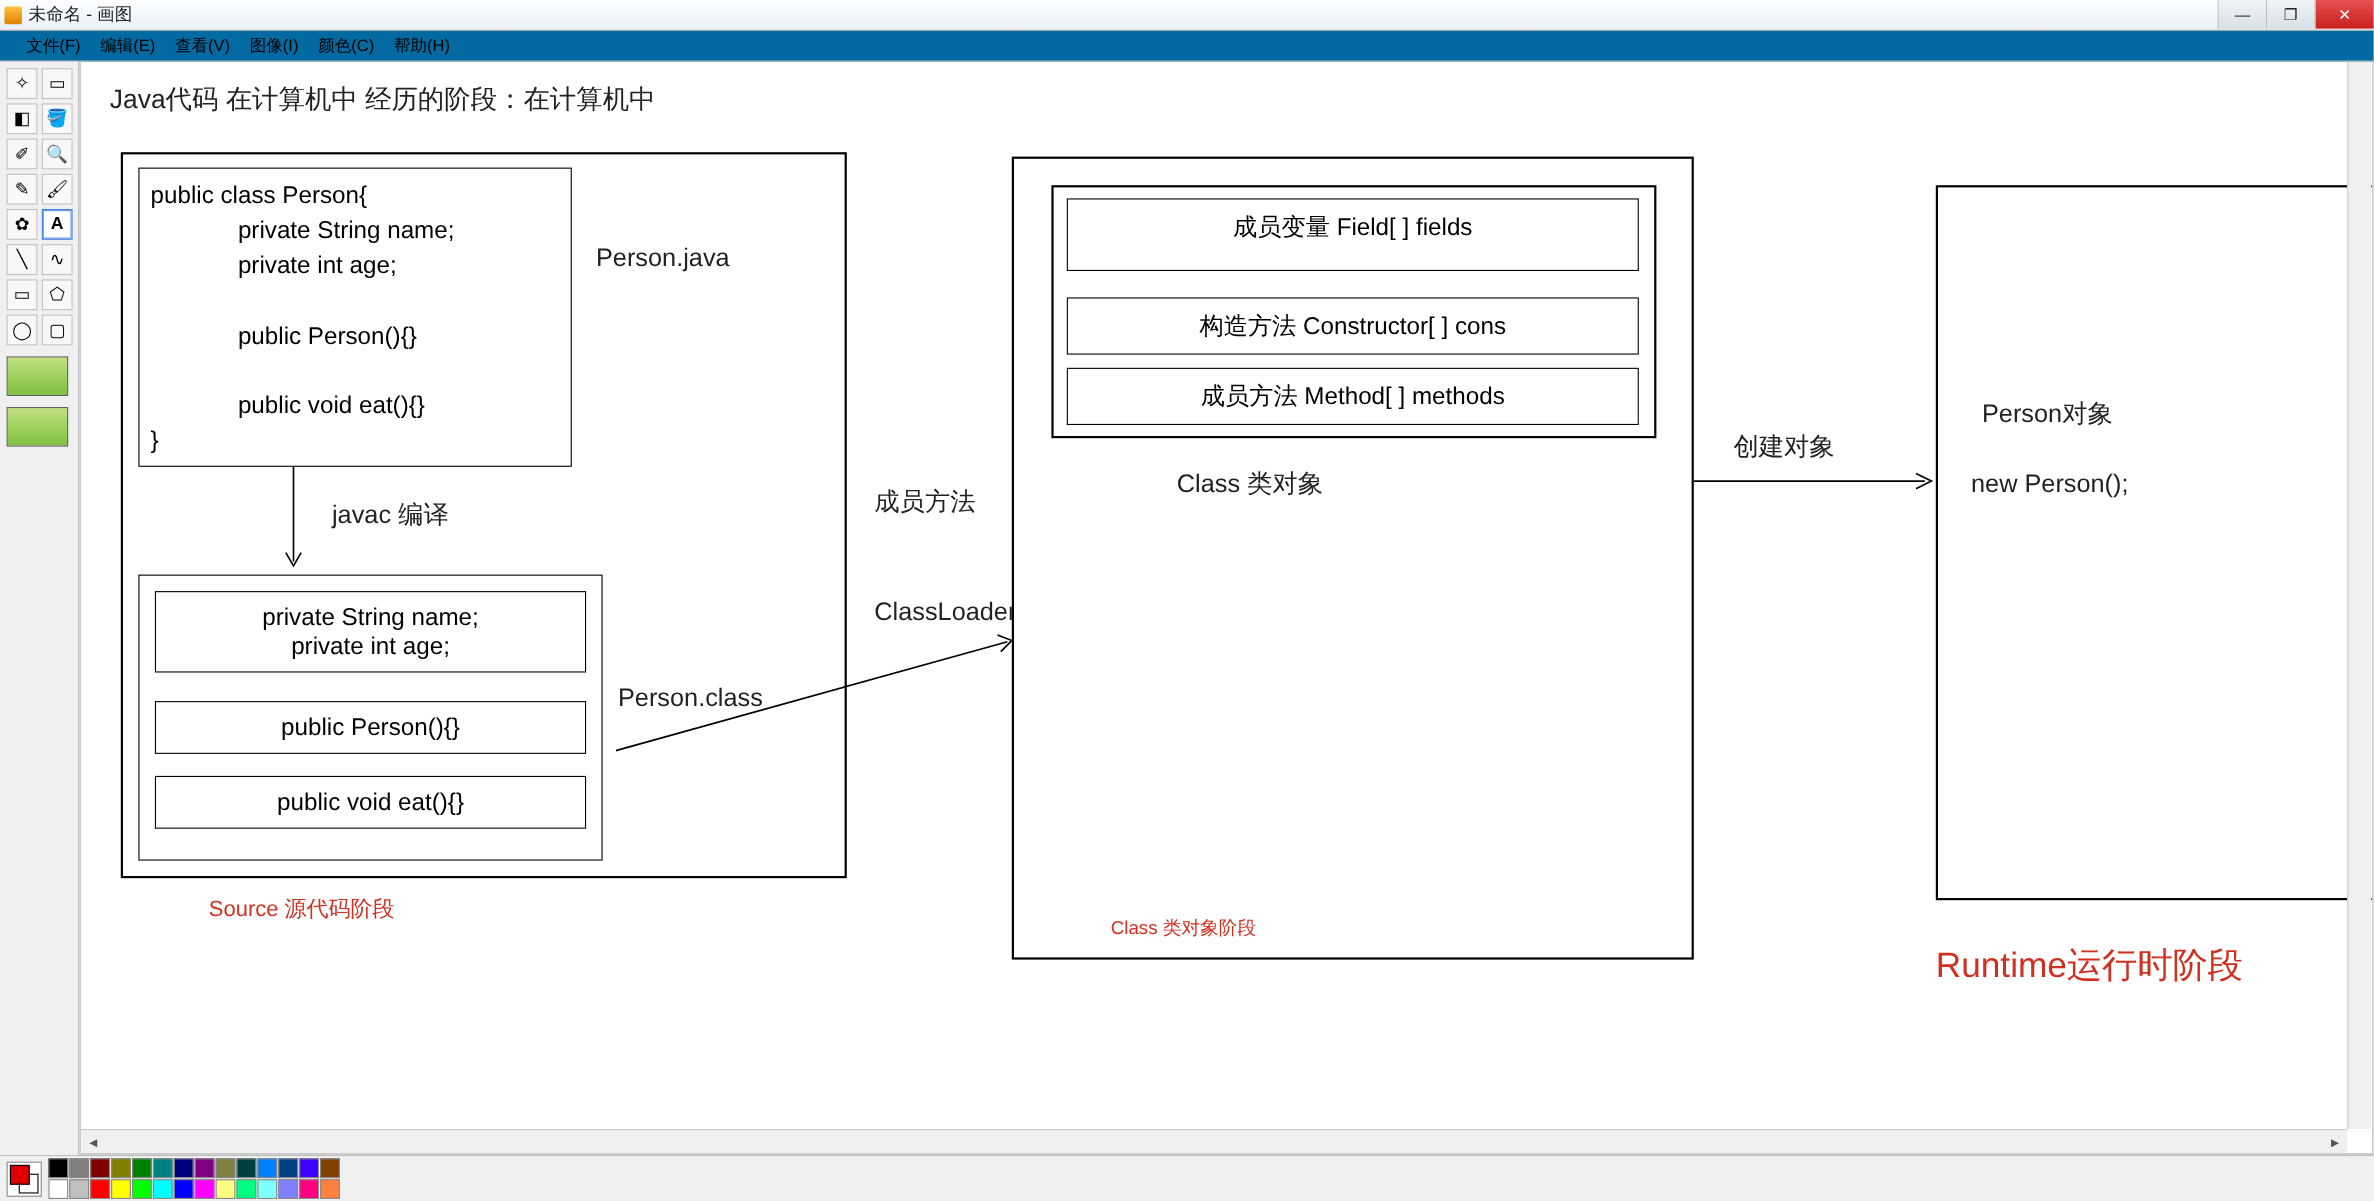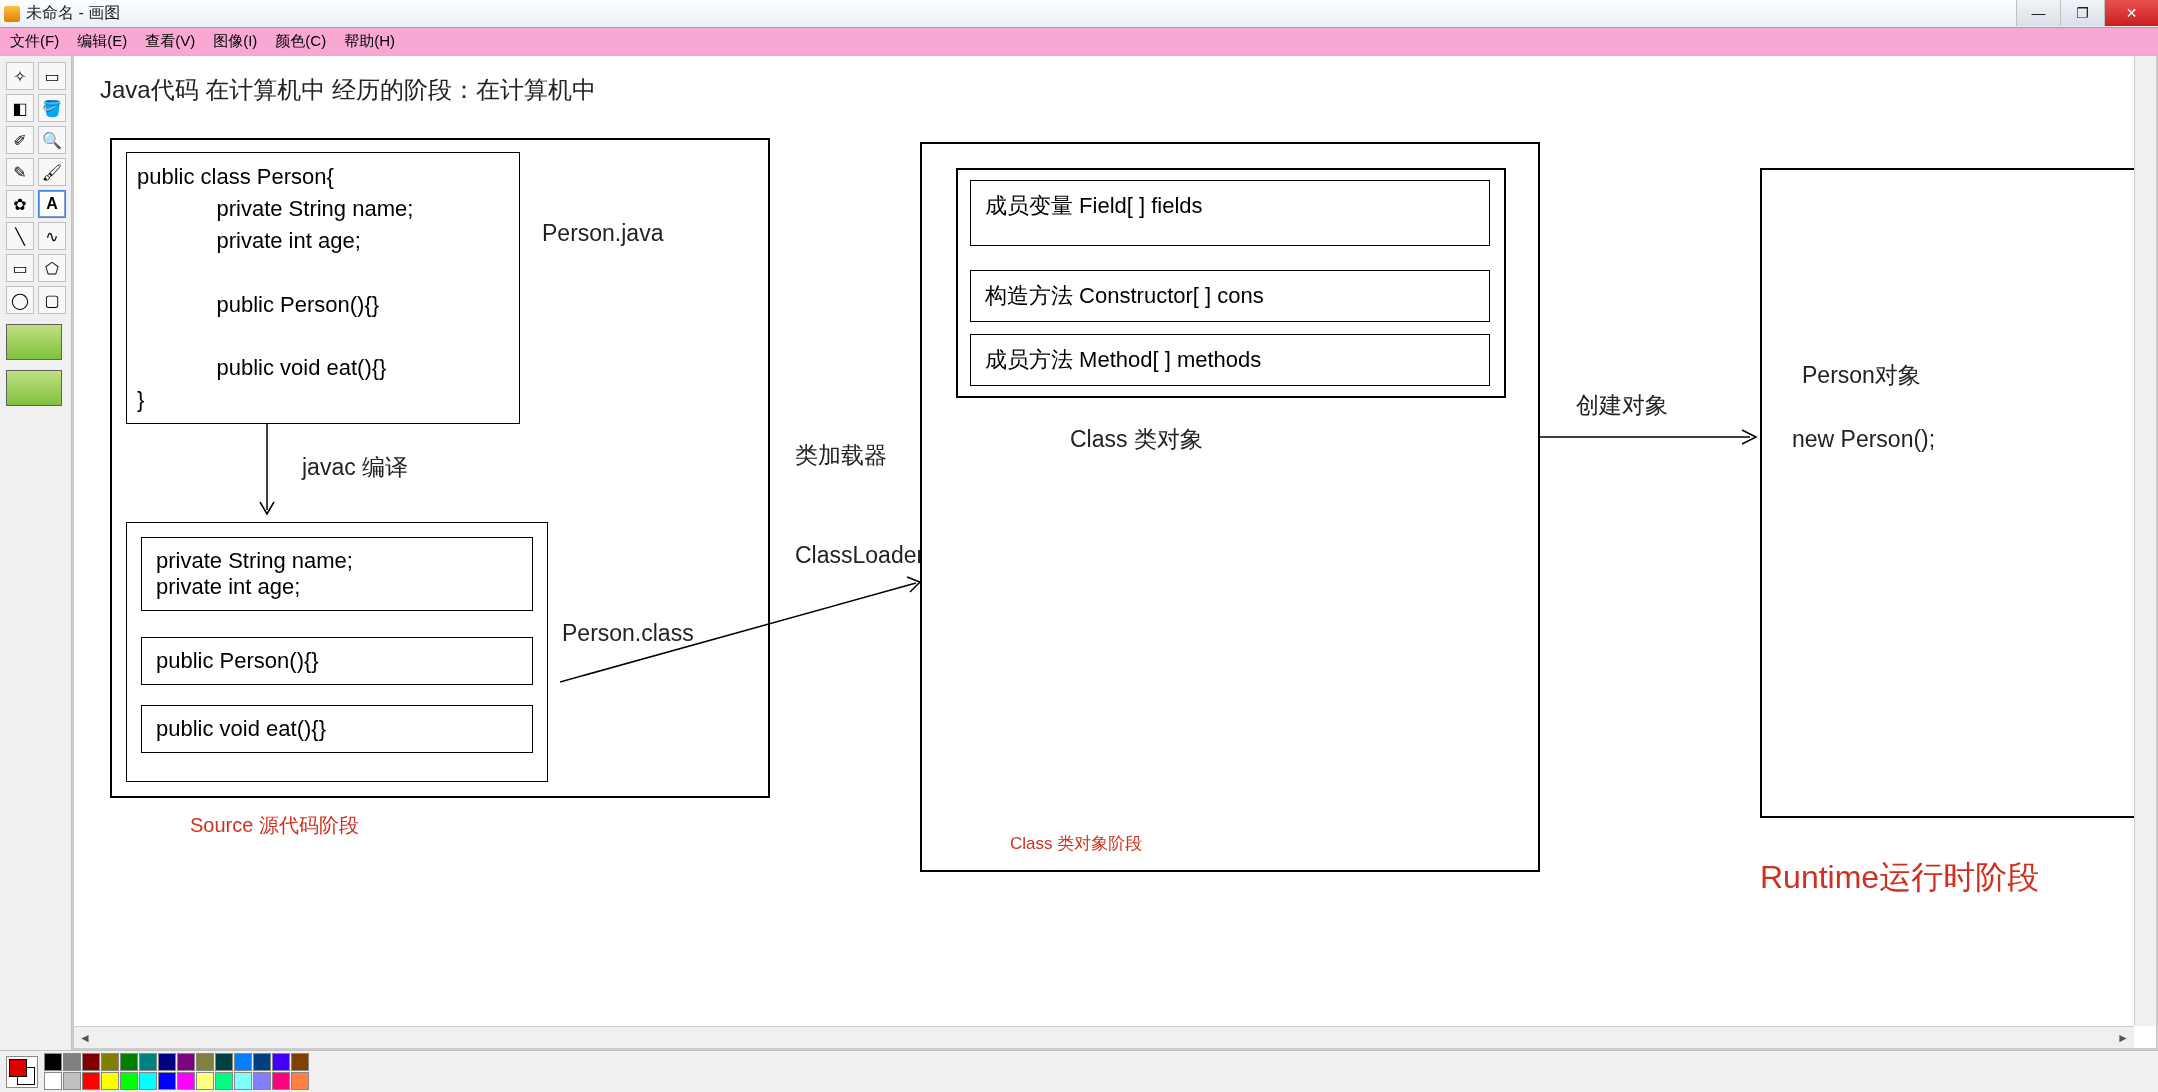--- a/index.html
+++ b/index.html
@@ -30,25 +30,25 @@
     .win-btn {
       width: 44px; height: 26px;
       display: flex; align-items: center; justify-content: center;
       font-size: 14px; color: #222;
       border-left: 1px solid #c0c0c0;
       background: linear-gradient(to bottom, #f0f4f8, #d8e0e8);
     }
     .win-btn.close { background: linear-gradient(to bottom, #e85050, #c82020); color: #fff; width: 54px; }
     .menubar {
       height: 28px;
-      background: #f9a8d4;
+      background: #0369a1;
       border-bottom: 1px solid #c0c0c0;
       display: flex;
       align-items: center;
-      padding: 0 10px;
+      padding: 0 24px;
       gap: 18px;
       font-size: 15px;
     }
     .workspace { display: flex; height: calc(100% - 56px - 42px); }
     .toolbox {
       width: 72px;
       background: #f0f0f0;
       border-right: 1px solid #c0c0c0;
       padding: 6px;
       display: flex;
@@ -107,21 +107,21 @@
     
     .box { position: absolute; border: 2px solid #000; background: #fff; }
     .stage1 { left: 30px; top: 76px; width: 660px; height: 660px; }
     .stage2 { left: 840px; top: 80px; width: 620px; height: 730px; }
     .stage3 { left: 1680px; top: 106px; width: 430px; height: 650px; }
     .inner-box { position: absolute; border: 1px solid #000; }
     .code-box { left: 14px; top: 12px; width: 394px; height: 272px; padding: 8px 10px; font-size: 22px; line-height: 1.45; white-space: pre; }
     .label-text { position: absolute; font-size: 23px; color: #222; }
     .red-text { color: #d03020; }
     .stage2-inner { left: 34px; top: 24px; width: 550px; height: 230px; border: 2px solid #000; }
-    .mini-box { position: absolute; border: 1px solid #000; padding: 10px 14px; font-size: 22px; }
+    .mini-box { position: absolute; border: 1px solid #000; padding: 10px 14px; font-size: 22px; text-align: center; }
     .colorbar {
       height: 42px;
       background: #f0f0f0;
       border-top: 1px solid #c0c0c0;
       display: flex;
       align-items: center;
       padding: 0 6px;
       gap: 6px;
     }
     .color-preview {
@@ -212,21 +212,21 @@
           <div class="mini-box" style="left:14px;top:182px;width:392px">public void eat(){}</div>
         </div>
         <div class="label-text" style="left:450px;top:480px">Person.class</div>
       </div>
       <div class="label-text red-text" style="left:110px;top:750px;font-size:20px">Source 源代码阶段</div>
 
       <svg style="position:absolute;left:480px;top:510px;width:370px;height:200px">
         <line x1="0" y1="110" x2="356" y2="11" stroke="#000" stroke-width="1.5"></line>
         <polyline points="347,5 360,10 350,20" fill="none" stroke="#000" stroke-width="1.5"></polyline>
       </svg>
-      <div class="label-text" style="left:715px;top:378px">类加载器</div>
+      <div class="label-text" style="left:715px;top:378px">成员方法</div>
       <div class="label-text" style="left:715px;top:480px">ClassLoader</div>
 
       <div class="box stage2">
         <div class="inner-box stage2-inner">
           <div class="mini-box" style="left:12px;top:10px;width:520px;height:66px">成员变量  Field[ ] fields</div>
           <div class="mini-box" style="left:12px;top:100px;width:520px">构造方法  Constructor[ ] cons</div>
           <div class="mini-box" style="left:12px;top:164px;width:520px">成员方法 Method[ ] methods</div>
         </div>
         <div class="label-text" style="left:148px;top:280px">Class 类对象</div>
       </div>

